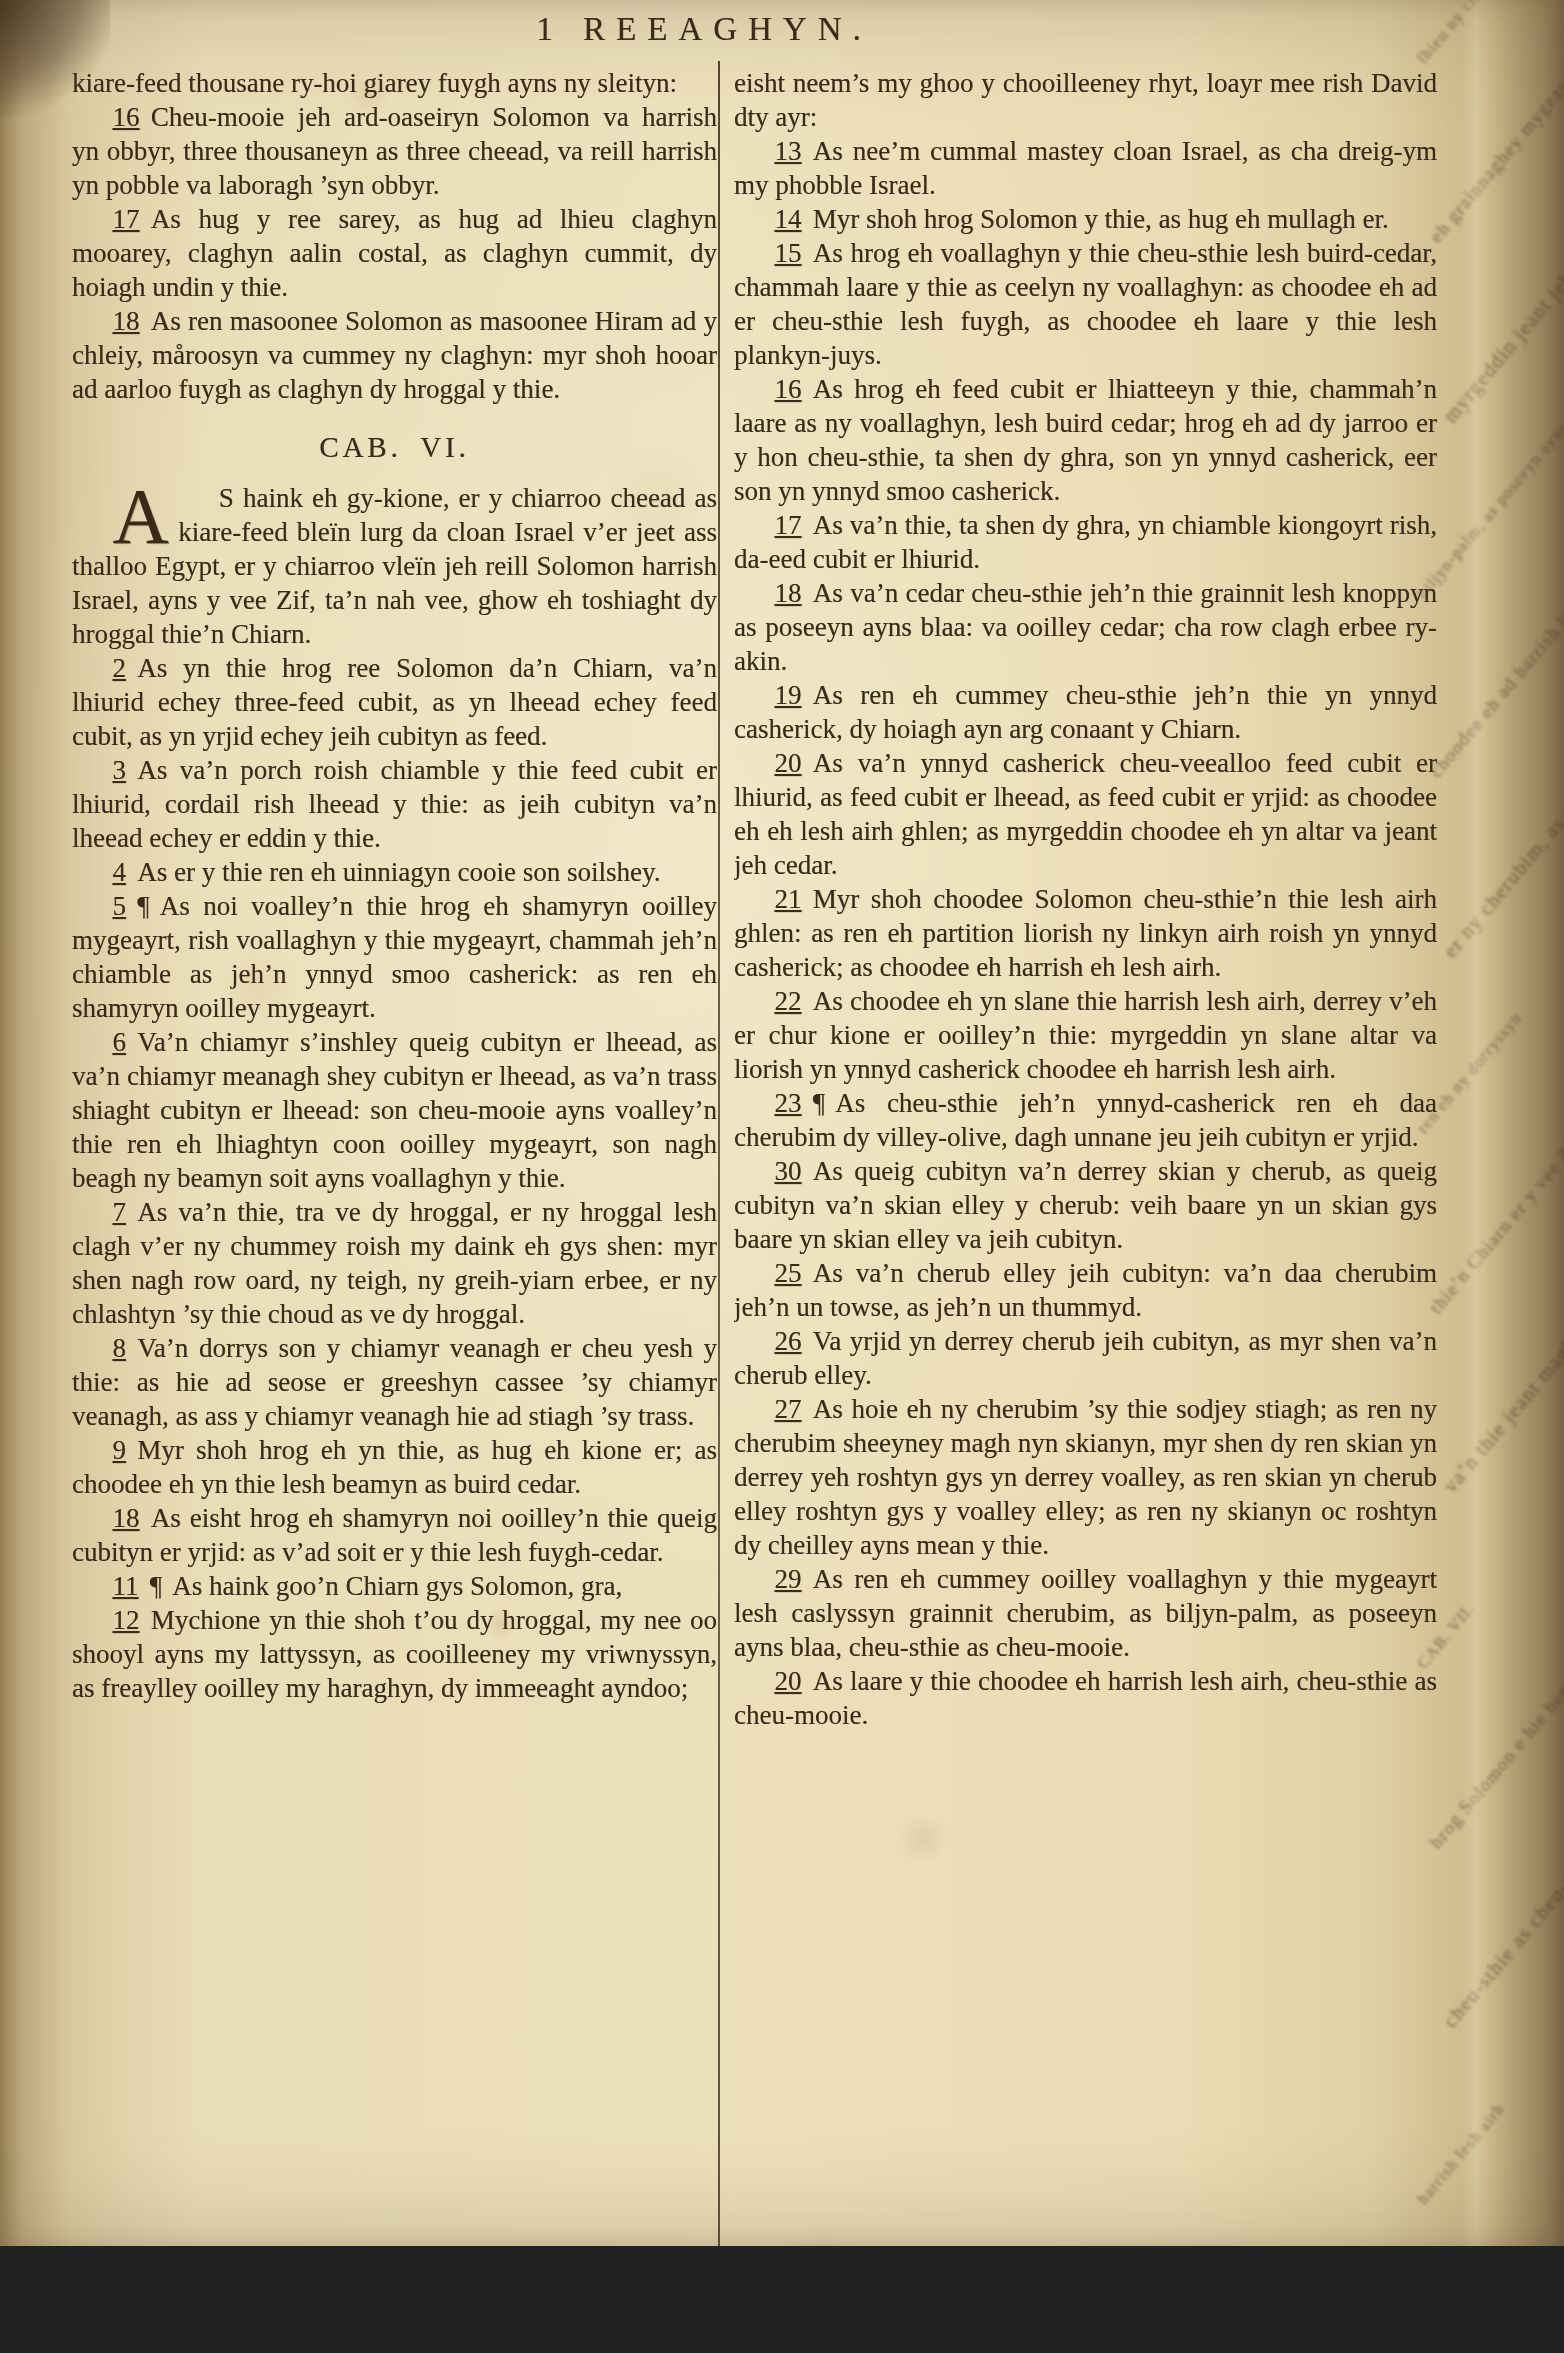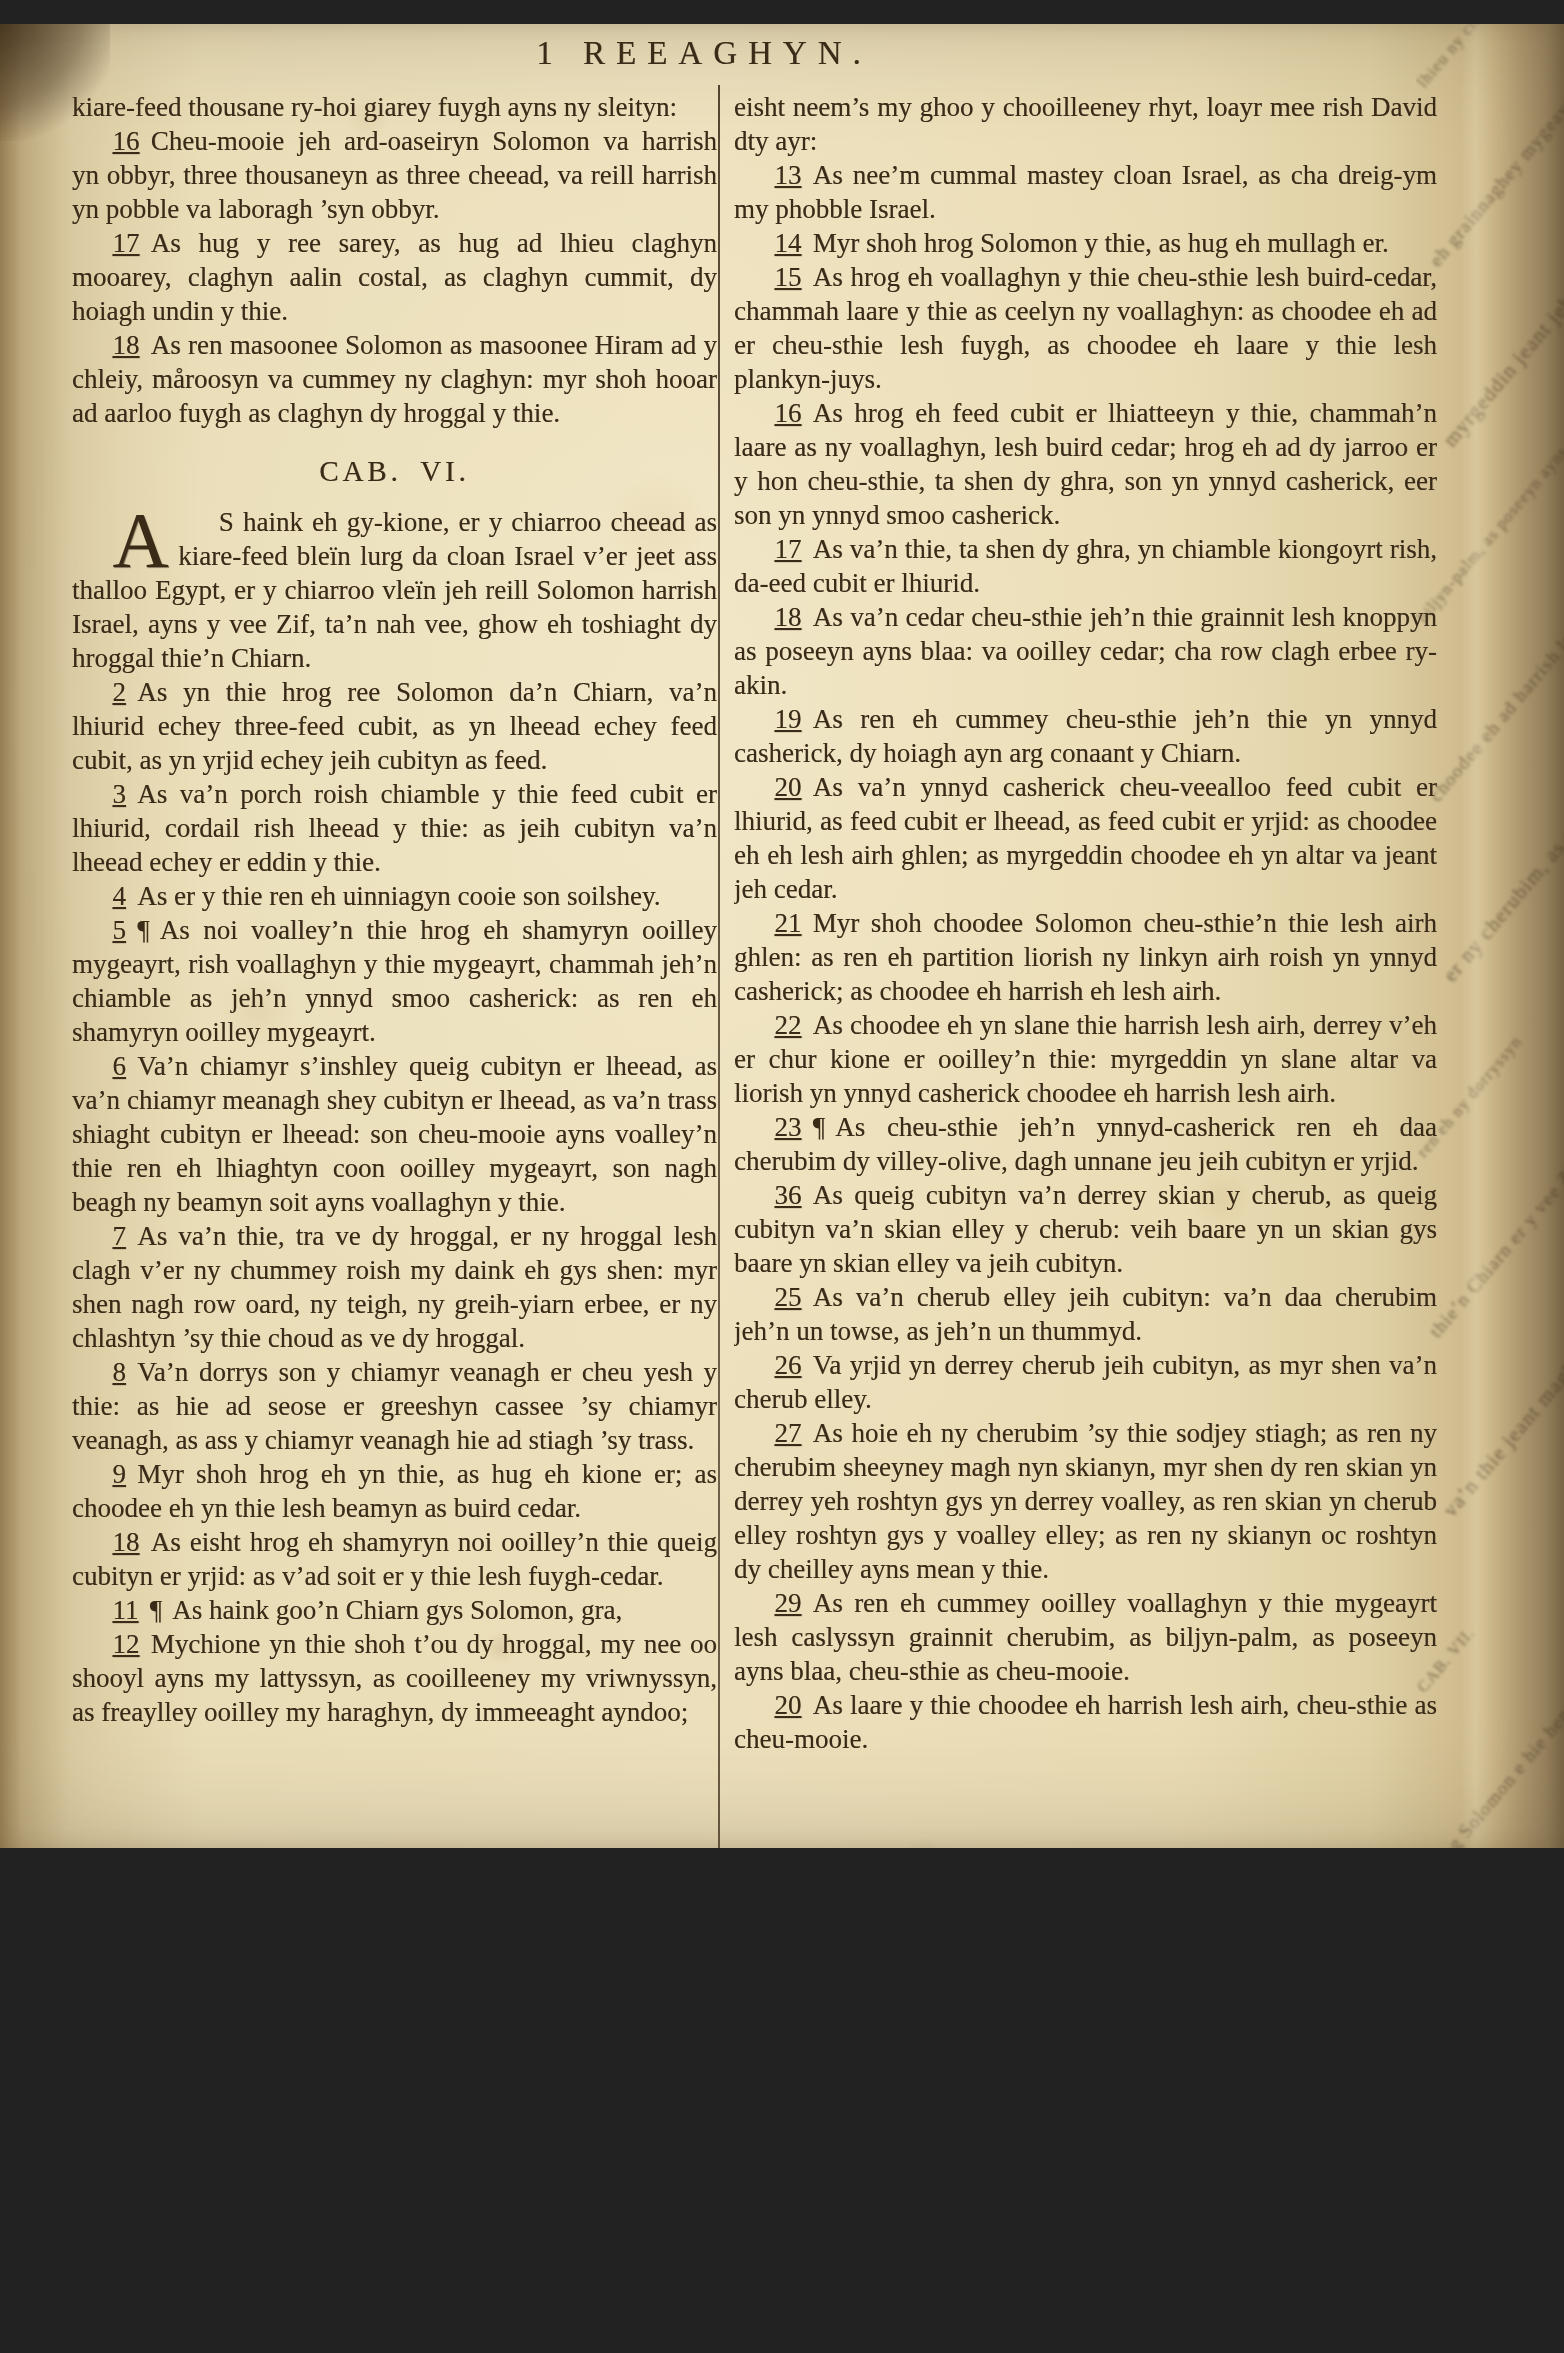--- a/index.html
+++ b/index.html
@@ -1,26 +1,25 @@
 <!DOCTYPE html>
 <html style="--ink: #3a2b18;font-size:12.5px"><head>
 <meta charset="utf-8">
 <style>
   html,body{margin:0;padding:0;background:#222;}
   .page{
     position:relative;
-    width:1565px;height:1824px;
+    width:1565px;height:2246px;
     overflow:hidden;
     font-family:"Liberation Serif","DejaVu Serif",serif;
     background:
       radial-gradient(ellipse 939px 1252px at 42% 38%, rgba(255,250,228,0.30), rgba(0,0,0,0) 70%),
       linear-gradient(90deg,#a89062 0px,#c8b488 22px,#ddcda4 70px,#e9ddb7 203px,#ecdfbb 704px,#eadcb4 1174px,#e0d1a6 1369px,#d2bf92 1448px,#c3ac7d 1565px),
       #e8dbb4;
     color:var(--ink,#3a2b18);
-    margin-top:24px;
   }
   
   .stains{
     position:absolute;inset:0;pointer-events:none;
     background:
       radial-gradient(circle 55px at 258px 986px, rgba(164,124,62,0.10), transparent 70%),
       radial-gradient(circle 36px at 923px 1839px, rgba(152,102,52,0.12), transparent 70%),
       radial-gradient(circle 74px at 657px 501px,  rgba(172,132,72,0.08), transparent 70%),
       radial-gradient(circle 23.5px at 501px 1624px, rgba(142,92,42,0.14), transparent 70%),
       radial-gradient(circle 43px at 1221px 1174px,rgba(164,124,62,0.10), transparent 70%),
@@ -138,21 +137,21 @@
         <p class="verse"><span class="vnum">14</span>Myr shoh hrog Solomon y thie, as hug eh mullagh er.</p>
         <p class="verse"><span class="vnum">15</span>As hrog eh voallaghyn y thie cheu-sthie lesh buird-cedar, chammah laare y thie as ceelyn ny voallaghyn: as choodee eh ad er cheu-sthie lesh fuygh, as choodee eh laare y thie lesh plankyn-juys.</p>
         <p class="verse"><span class="vnum">16</span>As hrog eh feed cubit er lhiatteeyn y thie, chammah’n laare as ny voallaghyn, lesh buird cedar; hrog eh ad dy jarroo er y hon cheu-sthie, ta shen dy ghra, son yn ynnyd casherick, eer son yn ynnyd smoo casherick.</p>
         <p class="verse"><span class="vnum">17</span>As va’n thie, ta shen dy ghra, yn chiamble kiongoyrt rish, da-eed cubit er lhiurid.</p>
         <p class="verse"><span class="vnum">18</span>As va’n cedar cheu-sthie jeh’n thie grainnit lesh knoppyn as poseeyn ayns blaa: va ooilley cedar; cha row clagh erbee ry-akin.</p>
         <p class="verse"><span class="vnum">19</span>As ren eh cummey cheu-sthie jeh’n thie yn ynnyd casherick, dy hoiagh ayn arg conaant y Chiarn.</p>
         <p class="verse"><span class="vnum">20</span>As va’n ynnyd casherick cheu-veealloo feed cubit er lhiurid, as feed cubit er lheead, as feed cubit er yrjid: as choodee eh eh lesh airh ghlen; as myrgeddin choodee eh yn altar va jeant jeh cedar.</p>
         <p class="verse"><span class="vnum">21</span>Myr shoh choodee Solomon cheu-sthie’n thie lesh airh ghlen: as ren eh partition liorish ny linkyn airh roish yn ynnyd casherick; as choodee eh harrish eh lesh airh.</p>
         <p class="verse"><span class="vnum">22</span>As choodee eh yn slane thie harrish lesh airh, derrey v’eh er chur kione er ooilley’n thie: myrgeddin yn slane altar va liorish yn ynnyd casherick choodee eh harrish lesh airh.</p>
         <p class="verse"><span class="vnum">23</span><span class="pilcrow">¶</span>As cheu-sthie jeh’n ynnyd-casherick ren eh daa cherubim dy villey-olive, dagh unnane jeu jeih cubityn er yrjid.</p>
-        <p class="verse"><span class="vnum">36</span>As queig cubityn va’n derrey skian y cherub, as queig cubityn va’n skian elley y cherub: veih baare yn un skian gys baare yn skian elley va jeih cubityn.</p>
+        <p class="verse"><span class="vnum">30</span>As queig cubityn va’n derrey skian y cherub, as queig cubityn va’n skian elley y cherub: veih baare yn un skian gys baare yn skian elley va jeih cubityn.</p>
         <p class="verse"><span class="vnum">25</span>As va’n cherub elley jeih cubityn: va’n daa cherubim jeh’n un towse, as jeh’n un thummyd.</p>
         <p class="verse"><span class="vnum">26</span>Va yrjid yn derrey cherub jeih cubityn, as myr shen va’n cherub elley.</p>
         <p class="verse"><span class="vnum">27</span>As hoie eh ny cherubim ’sy thie sodjey stiagh; as ren ny cherubim sheeyney magh nyn skianyn, myr shen dy ren skian yn derrey yeh roshtyn gys yn derrey voalley, as ren skian yn cherub elley roshtyn gys y voalley elley; as ren ny skianyn oc roshtyn dy cheilley ayns mean y thie.</p>
         <p class="verse"><span class="vnum">29</span>As ren eh cummey ooilley voallaghyn y thie mygeayrt lesh caslyssyn grainnit cherubim, as biljyn-palm, as poseeyn ayns blaa, cheu-sthie as cheu-mooie.</p>
         <p class="verse"><span class="vnum">20</span>As laare y thie choodee eh harrish lesh airh, cheu-sthie as cheu-mooie.</p>
       </div>
   </div>
 
   <div class="page-curl">
       <span class="edge-frag" style="top: 55px; left: -3.1px; font-size: 16.4px;">lhieu ny claghyn myr</span>

